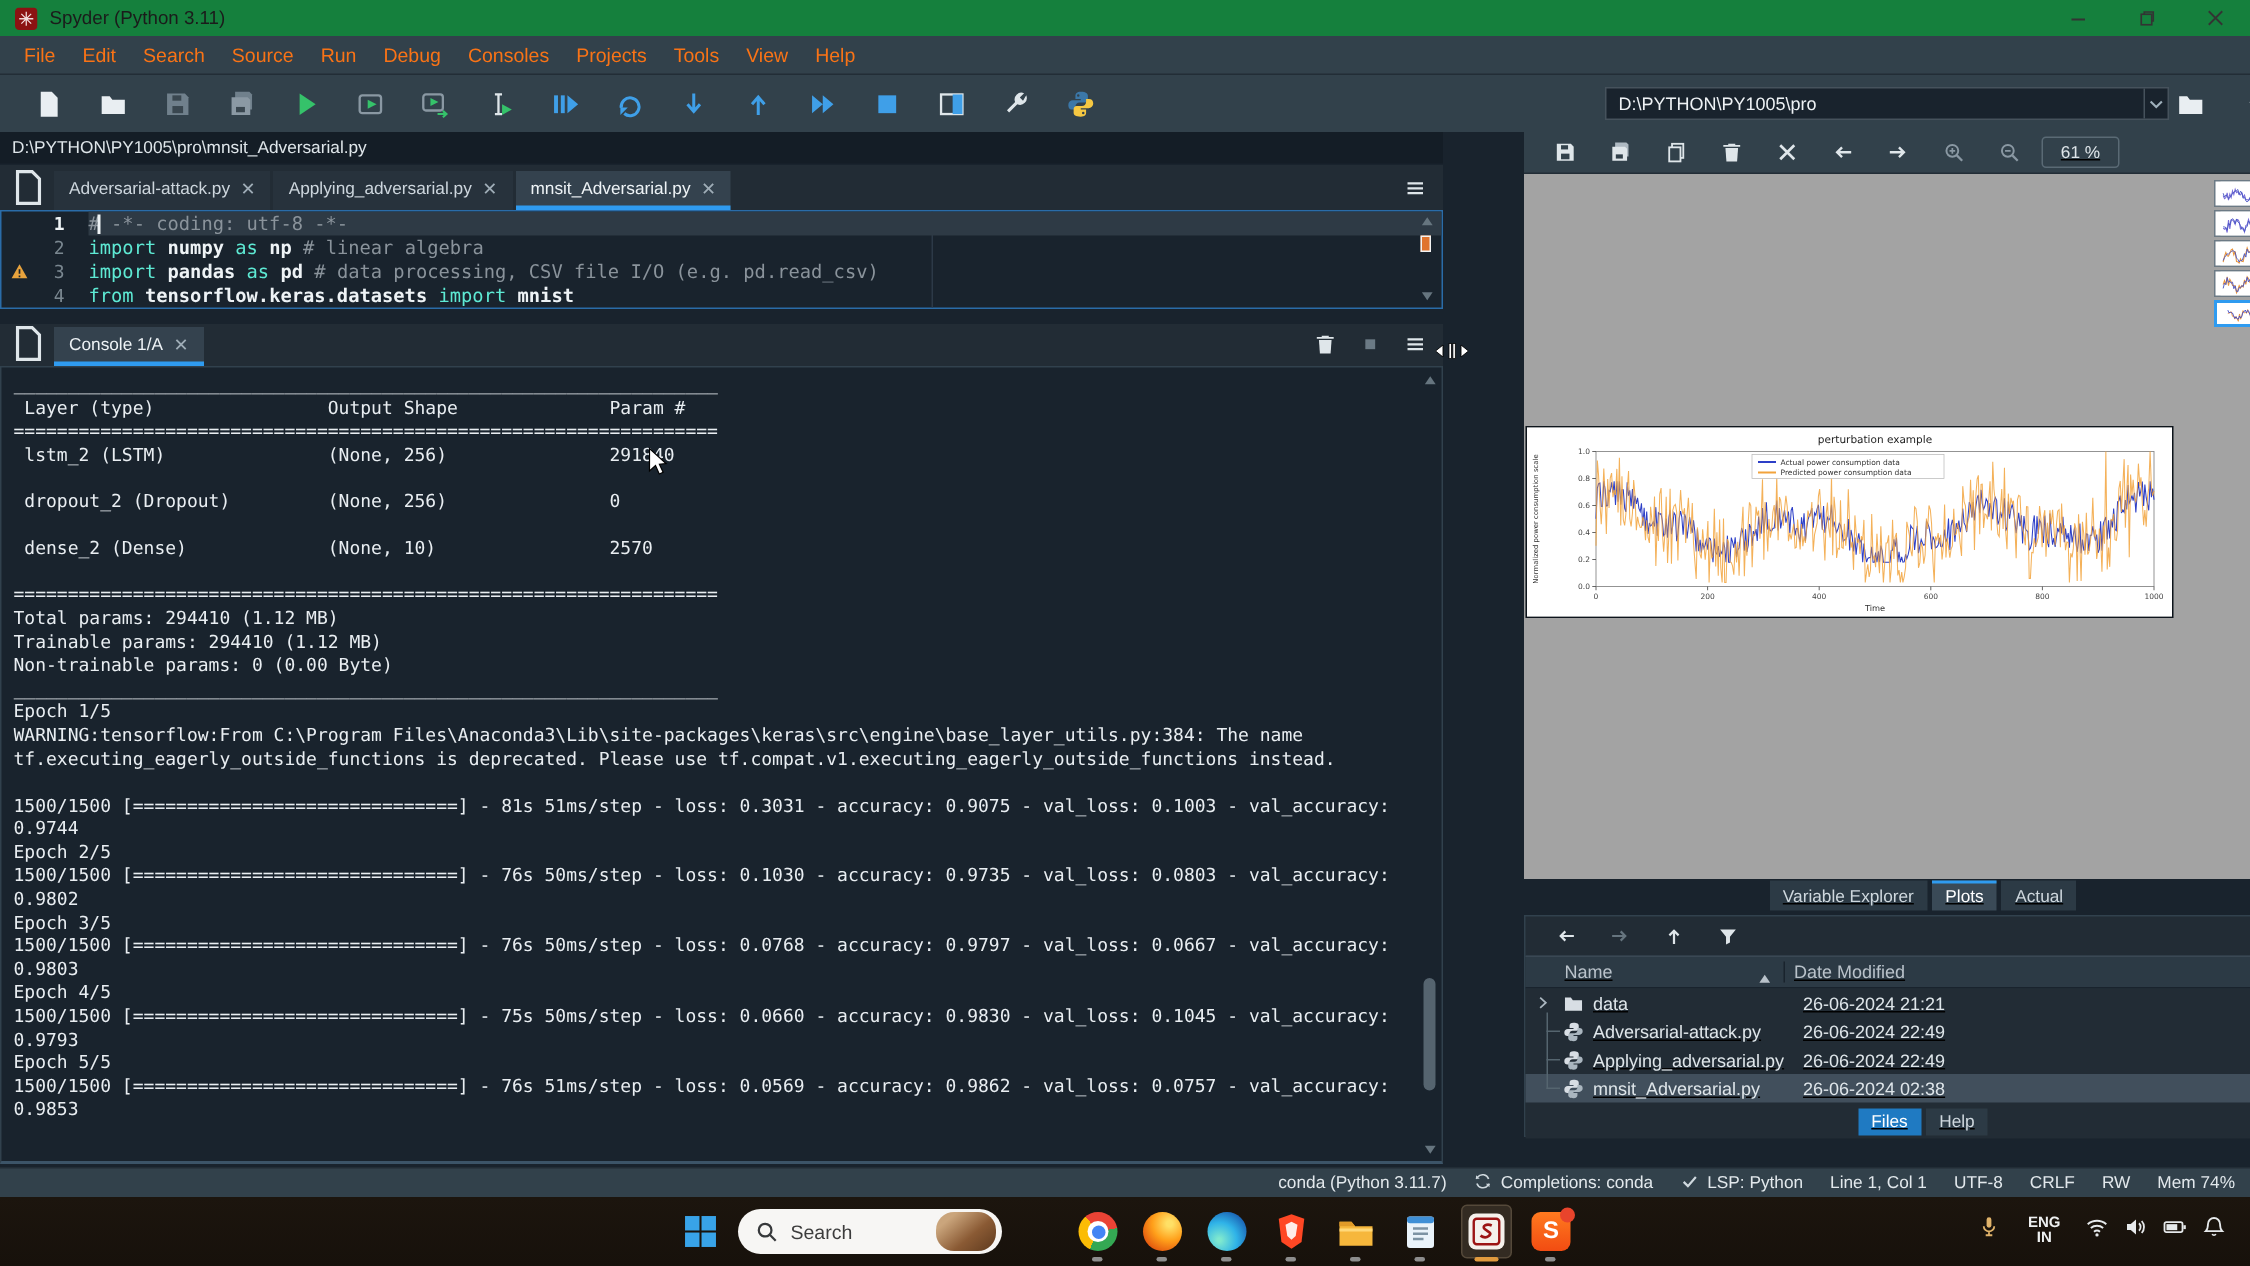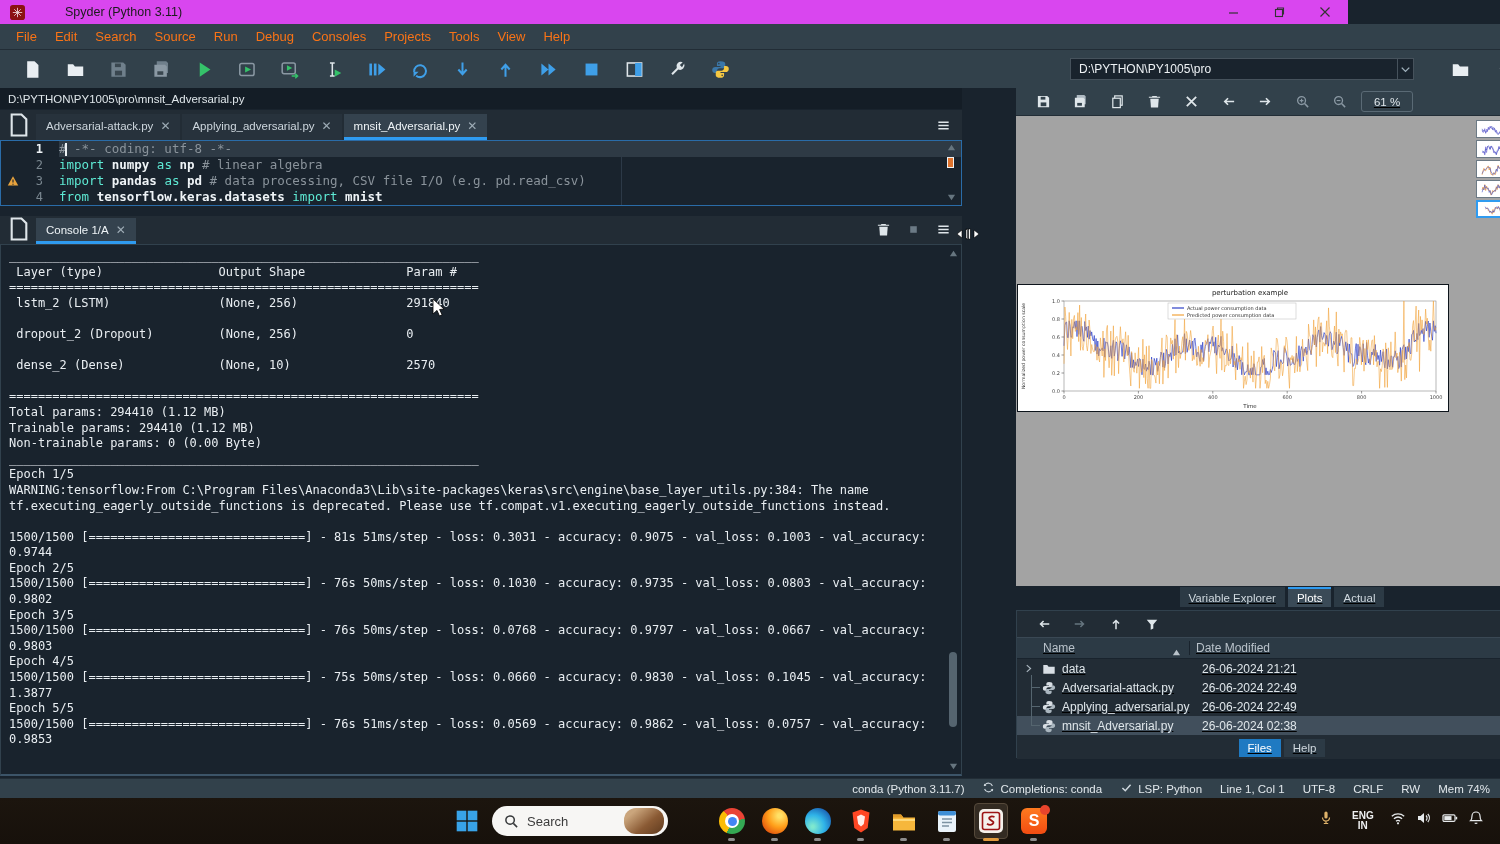--- a/index.html
+++ b/index.html
@@ -1,38 +1,38 @@
 <!DOCTYPE html>
 <html><head>
 <meta charset="utf-8">
 <style>
   * { margin:0; padding:0; box-sizing:border-box; }
   html,body { width:1500px; height:844px; overflow:hidden; background:#19232d;
     font-family:"Liberation Sans", sans-serif; }
 
   
-  #titlebar { position:absolute; left:0; top:0; width:1348px; height:24px;
-    background:#d946ef; display:flex; align-items:center;gap:32px; }
+  #titlebar { position:absolute; left:0; top:0; width:1500px; height:24px;
+    background:#15803d; display:flex; align-items:center; }
   #titlebar .app-ico { width:15px; height:15px; margin-left:10px; }
   #titlebar .t-text { margin-left:8px; font-size:12.5px; color:#1b1b1b; }
   .win-btns { position:absolute; right:0; top:0; height:24px; display:flex; }
   .win-btn { width:46px; height:24px; display:flex; align-items:center; justify-content:center; }
 
   
   #menubar { position:absolute; left:0; top:24px; width:1500px; height:26px;
     background:#32414b; display:flex; align-items:center; padding-left:8px; gap:2px;
     border-bottom:1px solid #222d36;}
   .menu-item { color:#f97316; font-size:13px; padding:3px 8px; }
 
   
   #toolbar { position:absolute; left:0; top:50px; width:1500px; height:38px;
     background:#32414b; display:flex; align-items:center; }
   .tb-ic { width:22px; height:22px; margin-left:21px; display:flex; align-items:center; justify-content:center; }
   .tb-ic svg { width:19px; height:19px; }
-  #cwd-wrap { position:absolute; left:1070px; top:8px; width:344px; height:22px;
+  #cwd-wrap { position:absolute; left:1070px; top:8px; width:376px; height:22px;
     background:#19232d; border:1px solid #46525c; display:flex; align-items:center; }
   #cwd-text { flex:1; color:#eef2f5; font-size:12px; padding-left:8px; }
   #cwd-caret { width:16px; height:20px; border-left:1px solid #46525c; display:flex; align-items:center; justify-content:center;}
   #cwd-browse { position:absolute; left:1428px; top:8px; }
   #cwd-up { position:absolute; left:1472px; top:8px; }
 
   
   #pathbar { position:absolute; left:0; top:88px; width:962px; height:21px;
     background:#141d26; color:#dfe6ea; font-size:11.5px; display:flex; align-items:center; padding-left:8px; }
 
@@ -429,21 +429,21 @@
         <div class="cline">1500/1500 [==============================] - 81s 51ms/step - loss: 0.3031 - accuracy: 0.9075 - val_loss: 0.1003 - val_accuracy:</div>
         <div class="cline">0.9744</div>
         <div class="cline">Epoch 2/5</div>
         <div class="cline">1500/1500 [==============================] - 76s 50ms/step - loss: 0.1030 - accuracy: 0.9735 - val_loss: 0.0803 - val_accuracy:</div>
         <div class="cline">0.9802</div>
         <div class="cline">Epoch 3/5</div>
         <div class="cline">1500/1500 [==============================] - 76s 50ms/step - loss: 0.0768 - accuracy: 0.9797 - val_loss: 0.0667 - val_accuracy:</div>
         <div class="cline">0.9803</div>
         <div class="cline">Epoch 4/5</div>
         <div class="cline">1500/1500 [==============================] - 75s 50ms/step - loss: 0.0660 - accuracy: 0.9830 - val_loss: 0.1045 - val_accuracy:</div>
-        <div class="cline">1.3877</div>
+        <div class="cline">0.9793</div>
         <div class="cline">Epoch 5/5</div>
         <div class="cline">1500/1500 [==============================] - 76s 51ms/step - loss: 0.0569 - accuracy: 0.9862 - val_loss: 0.0757 - val_accuracy:</div>
         <div class="cline">0.9853</div>
       </div>
     <div id="prompt" style="position:absolute; left:8px; top:499px;">
       <span class="p1">In [</span><span class="p2">4</span><span class="p1">]:</span>
     </div>
     <div id="con-scroll">
       <svg class="scr-arrow" style="top:2px" viewBox="0 0 10 10">
           <path d="M5 2L9 8H1z"></path>

